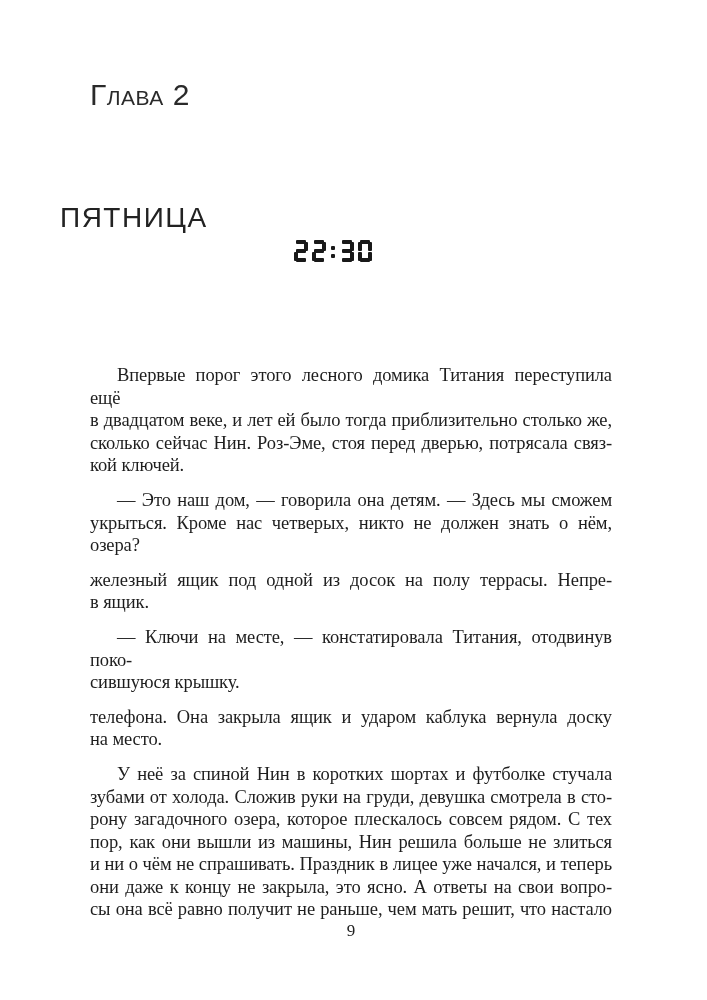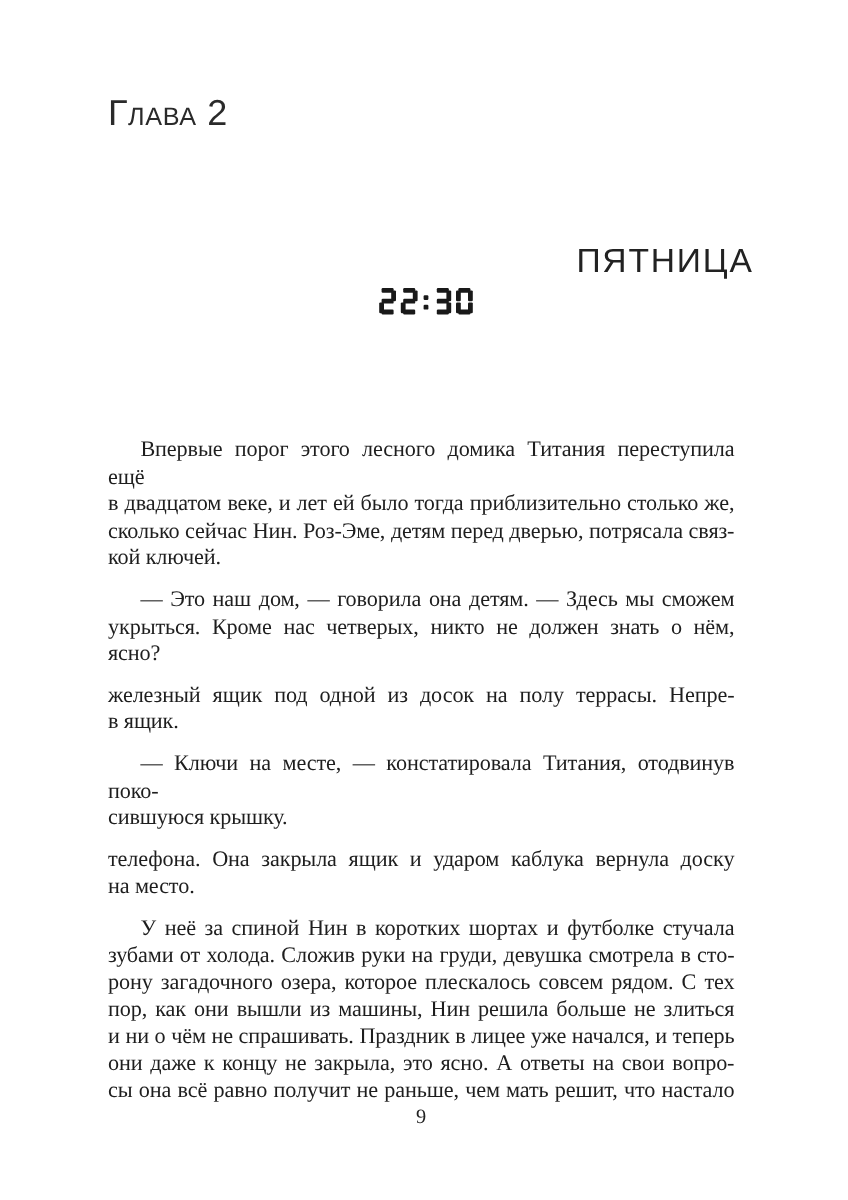--- a/index.html
+++ b/index.html
@@ -25,24 +25,24 @@
     font-variant: small-caps;
     font-weight: 400;
     font-size: 30px;
     line-height: 1;
     letter-spacing: 0.5px;
     color: #2a2a2a;
   }
   
   .section-header {
     position: absolute;
-    left: 82px;
+    left: 60px;
     width: 546px;
     top: 203px;
-    text-align: right;
+    text-align: left;
   }
   .day-title {
     font-family: "Liberation Sans", sans-serif;
     font-weight: 400;
     font-size: 28px;
     line-height: 30px;
     letter-spacing: 1.5px;
     color: #222222;
   }
   
@@ -157,27 +157,27 @@
           <div class="seg seg-e" style="background: rgb(25, 25, 25);"></div>
           <div class="seg seg-f" style="background: rgb(25, 25, 25);"></div>
         </div>
       </div>
   </div>
 
   <div class="body-text">
       <div class="paragraph">
         <div class="line indent">Впервые порог этого лесного домика Титания переступила ещё</div>
         <div class="line">в двадцатом веке, и лет ей было тогда приблизительно столько же,</div>
-        <div class="line">сколько сейчас Нин. Роз-Эме, детям перед дверью, потрясала связ-</div>
+        <div class="line">сколько сейчас Нин. Роз-Эме, стоя перед дверью, потрясала связ-</div>
         <div class="line last">кой ключей.</div>
       </div>
       <div class="paragraph">
         <div class="line indent">— Это наш дом, — говорила она детям. — Здесь мы сможем</div>
         <div class="line">укрыться. Кроме нас четверых, никто не должен знать о нём,</div>
-        <div class="line last">ясно?</div>
+        <div class="line last">озера?</div>
       </div>
       <div class="paragraph">
         <div class="line">железный ящик под одной из досок на полу террасы. Непре-</div>
         <div class="line last">в ящик.</div>
       </div>
       <div class="paragraph">
         <div class="line indent">— Ключи на месте, — констатировала Титания, отодвинув поко-</div>
         <div class="line last">сившуюся крышку.</div>
       </div>
       <div class="paragraph">

